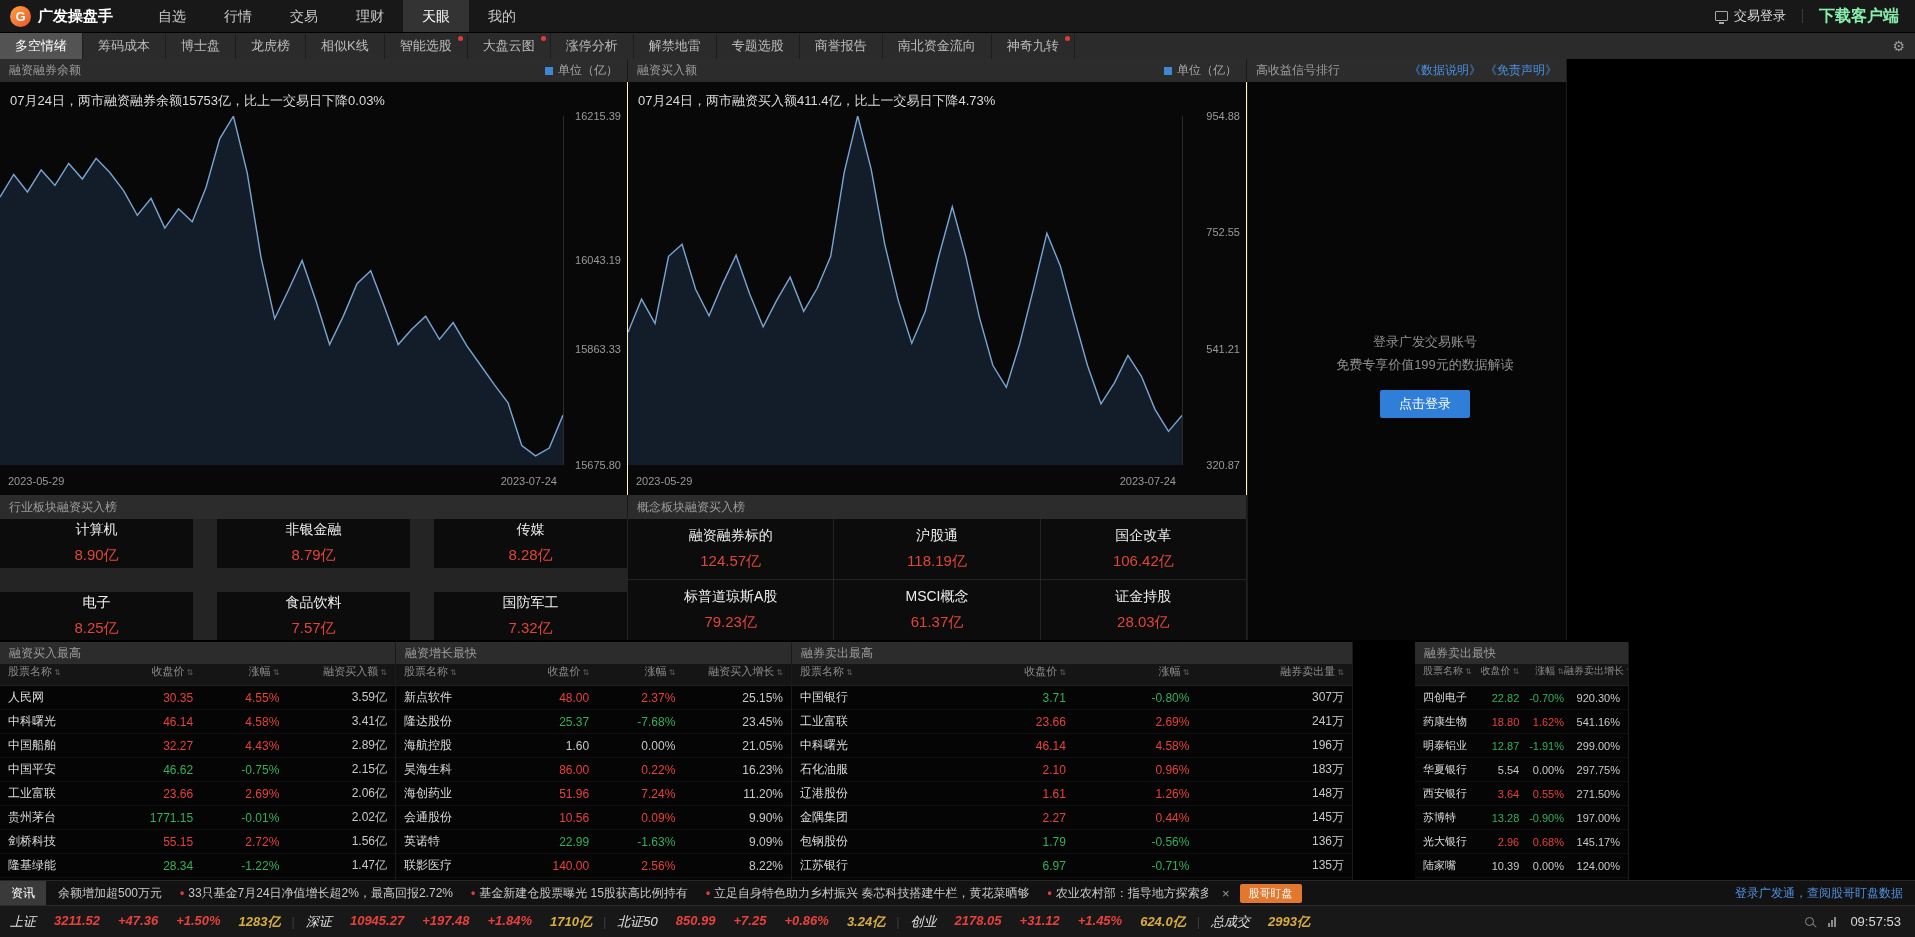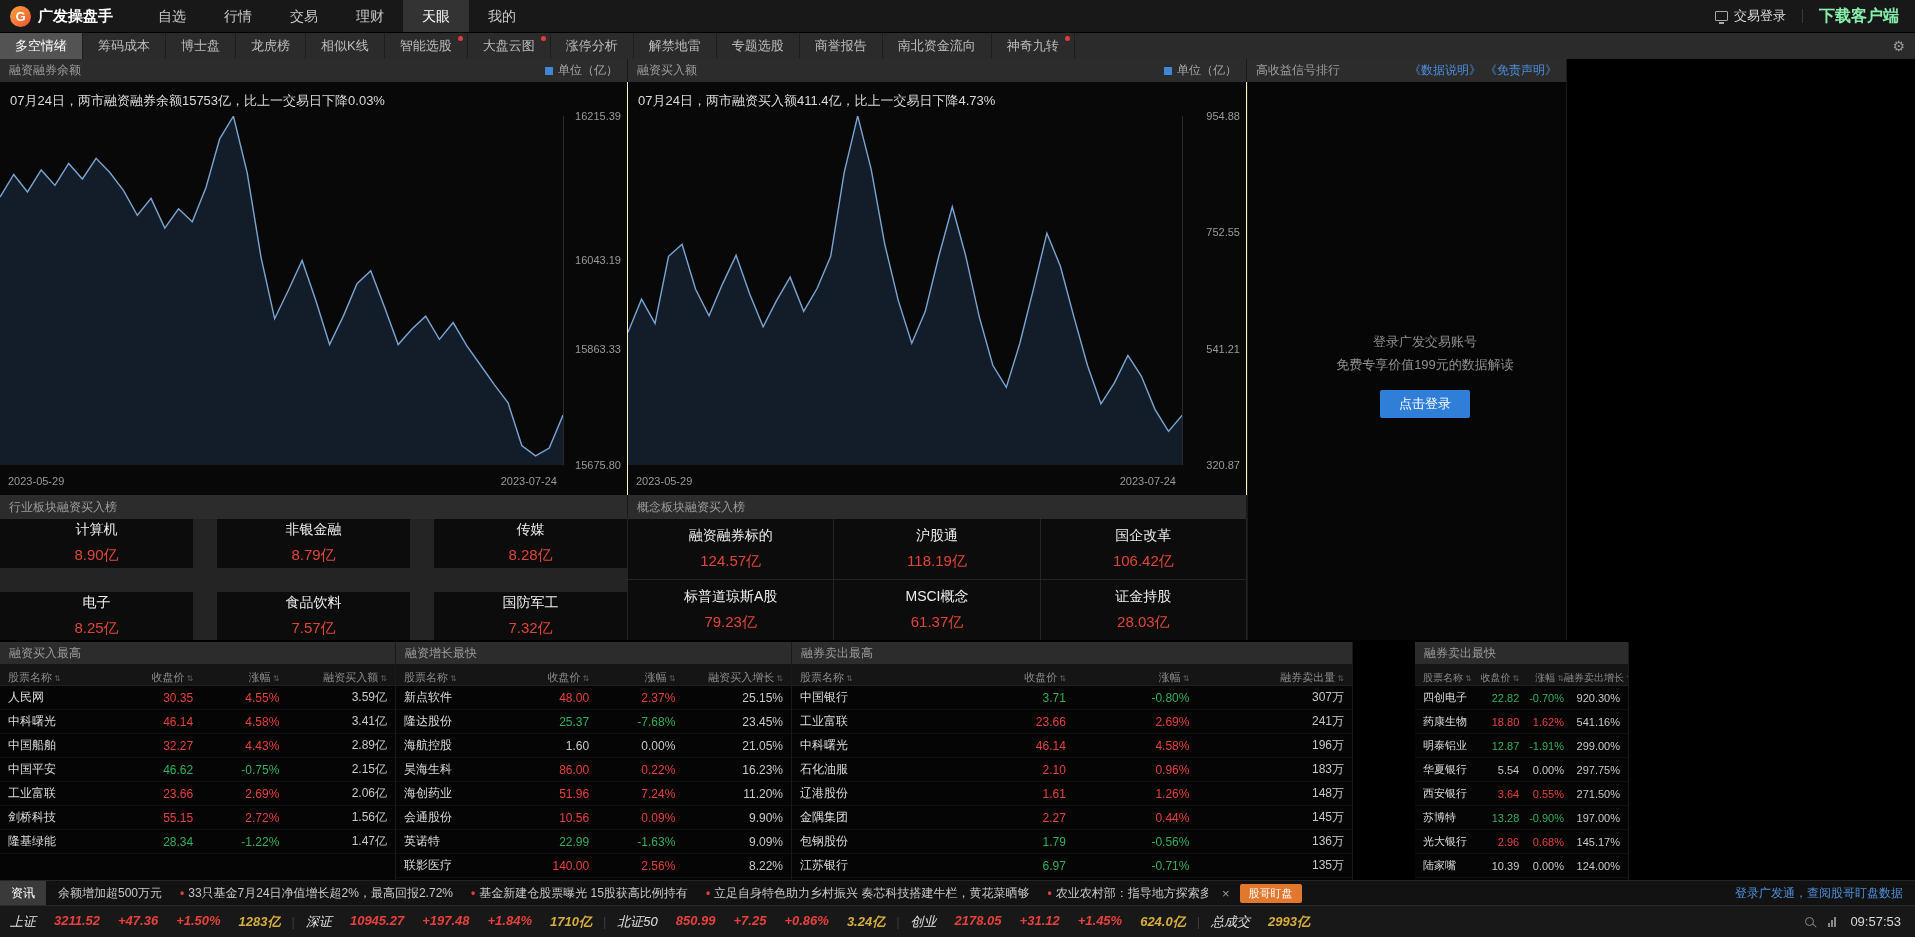--- a/index.html
+++ b/index.html
@@ -65,21 +65,21 @@
   .bcell{background:#0c0c0c;display:flex;flex-direction:column;align-items:center;justify-content:center;gap:7px;}
   .bname{color:#ededed;font-size:14px;}
   .bval{color:#e0453a;font-size:15px;}
 
   .tbl{position:absolute;top:583px;height:238px;background:#050505;border-right:1px solid #1a1a1a;font-size:12px;}
   .tbl0{left:0;width:396px;}
   .tbl1{left:396px;width:396px;}
   .tbl2{left:792px;width:561px;}
   .tbl3{left:1415px;width:214px;}
   .tbl-title{height:22px;line-height:22px;background:#2c2c2c;color:#9c9c9c;font-size:12px;padding:0 9px;}
-  .tbl-cols{height:22px;display:flex;align-items:flex-end;background:#151515;border-bottom:1px solid #202020;color:#8a8a8a;font-size:11px;}
+  .tbl-cols{height:22px;display:flex;align-items:flex-start;background:#151515;border-bottom:1px solid #202020;color:#8a8a8a;font-size:11px;}
   .tbl3 .tbl-cols{font-size:10px;}
   .th,.td{white-space:nowrap;overflow:hidden;}
   .c0{flex:1.15;text-align:left;padding-left:8px;}
   .c1{flex:1;text-align:right;}
   .c2{flex:1;text-align:right;}
   .c3{flex:1.25;text-align:right;padding-right:8px;}
   .sort{font-size:8px;color:#5e5e5e;margin-left:2px;}
   .trow{height:24px;display:flex;align-items:center;border-bottom:1px solid #101010;}
   .tbl3 .trow{font-size:11px;}
   .name{color:#dcdcdc;}
@@ -310,20 +310,26 @@
           <div class="td c2 down" data-interactable="false">-0.75%</div>
           <div class="td c3 val" data-interactable="false">2.15亿</div>
         </div>
         <div class="trow" data-interactable="true">
           <div class="td c0 name" data-interactable="false">工业富联</div>
           <div class="td c1 up" data-interactable="false">23.66</div>
           <div class="td c2 up" data-interactable="false">2.69%</div>
           <div class="td c3 val" data-interactable="false">2.06亿</div>
         </div>
         <div class="trow" data-interactable="true">
+          <div class="td c0 name" data-interactable="false">贵州茅台</div>
+          <div class="td c1 down" data-interactable="false">1771.15</div>
+          <div class="td c2 down" data-interactable="false">-0.01%</div>
+          <div class="td c3 val" data-interactable="false">2.02亿</div>
+        </div>
+        <div class="trow" data-interactable="true">
           <div class="td c0 name" data-interactable="false">剑桥科技</div>
           <div class="td c1 up" data-interactable="false">55.15</div>
           <div class="td c2 up" data-interactable="false">2.72%</div>
           <div class="td c3 val" data-interactable="false">1.56亿</div>
         </div>
         <div class="trow" data-interactable="true">
           <div class="td c0 name" data-interactable="false">隆基绿能</div>
           <div class="td c1 down" data-interactable="false">28.34</div>
           <div class="td c2 down" data-interactable="false">-1.22%</div>
           <div class="td c3 val" data-interactable="false">1.47亿</div>

